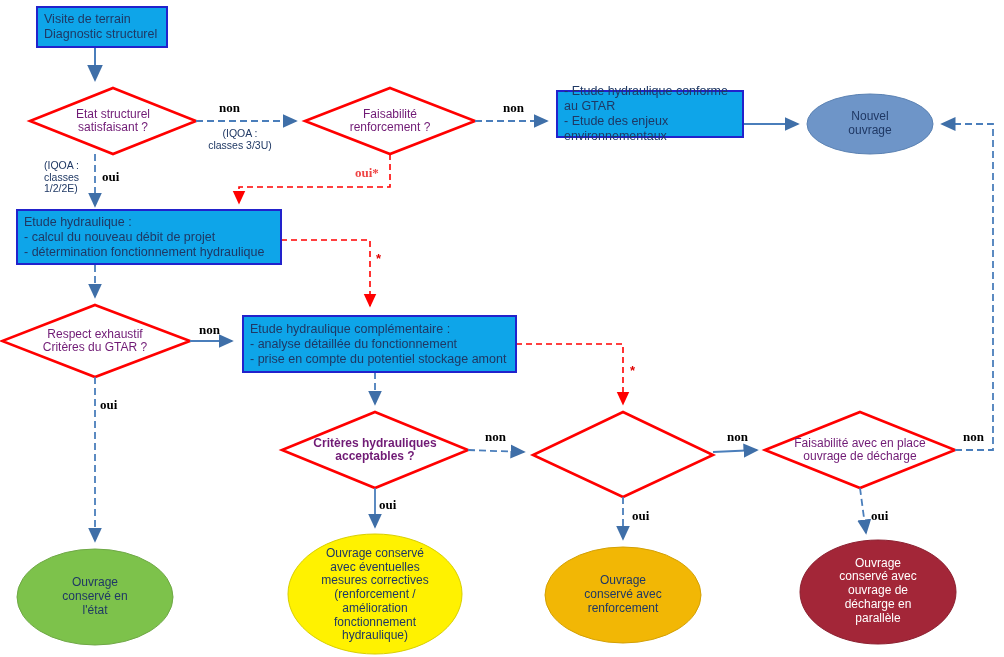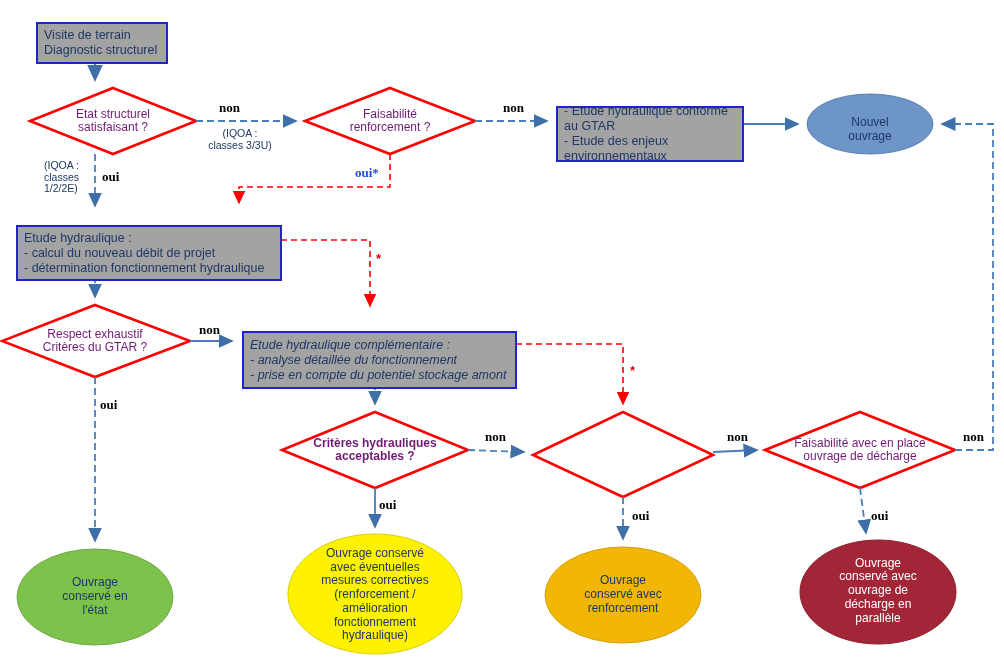--- a/index.html
+++ b/index.html
@@ -1,28 +1,28 @@
 <!DOCTYPE html>
 <html><head>
 <meta charset="utf-8">
 <style>
   html,body{margin:0;padding:0;background:#ffffff;}
   body{font-family:"Liberation Sans",sans-serif;}
   #stage{position:relative;width:1004px;height:657px;background:#fff;overflow:hidden;}
   svg{position:absolute;left:0;top:0;width:1004px;height:657px;}
-  .boxnode{position:absolute;box-sizing:border-box;background:#a3a3a3;border:2.5px solid #2222CC;
+  .boxnode{position:absolute;box-sizing:border-box;background:#0ea5e9;border:2.5px solid #2222CC;
            display:flex;flex-direction:column;justify-content:center;padding:3px 6px;
-           color:#1F3864;font-size:12.5px;line-height:15px;white-space:pre-line;text-align:left;margin-top:16px;}
+           color:#1F3864;font-size:12.5px;line-height:15px;white-space:pre-line;text-align:left;}
   .dmText{position:absolute;display:flex;align-items:center;justify-content:center;text-align:center;
           color:#701a75;font-size:12px;line-height:13.5px;white-space:pre-line;pointer-events:none;}
   .elText{position:absolute;display:flex;align-items:center;justify-content:center;text-align:center;
           color:#1F3864;font-size:12px;line-height:13.8px;white-space:pre-line;pointer-events:none;}
   .elText.light{color:#ffffff;}
   .edgeLbl{position:absolute;font-size:13px;font-weight:bold;color:#000000;white-space:pre-line;line-height:13px;font-family:Liberation Serif, serif;}
-  .edgeLbl.red{color:#1d4ed8;}
+  .edgeLbl.red{color:#ef4444;}
   .edgeSub{position:absolute;font-size:10.5px;font-weight:normal;color:#1F3864;white-space:pre-line;line-height:11.5px;}
   .star{position:absolute;color:#E00000;font-size:13px;font-weight:bold;}
 </style>
 </head>
 <body>
 
 <div id="stage">
 
   <svg viewBox="0 0 1004 657" aria-hidden="true">
     <defs>
@@ -94,34 +94,34 @@
     <path d="M860,488 L866,533" stroke="#4A7EBB" stroke-width="1.8" fill="none" stroke-dasharray="7,4" marker-end="url(#abR)"></path>
 
     <path d="M955,450 L993,450 L993,124 L942,124" stroke="#4A7EBB" stroke-width="1.8" fill="none" stroke-dasharray="7,4" marker-end="url(#abL)"></path>
   </svg>
 
   <div class="boxnode" style="left:36px;top:6px;width:132px;height:42px;">
     <span>Visite de terrain
 Diagnostic structurel</span>
   </div>
 
-  <div class="boxnode" style="left:556px;top:90px;width:188px;height:56px;">
+  <div class="boxnode" style="left:556px;top:90px;width:188px;height:48px;">
     <span>- Etude hydraulique conforme
 au GTAR
 - Etude des enjeux
 environnementaux</span>
   </div>
 
   <div class="boxnode" style="left:16px;top:209px;width:266px;height:56px;">
     <span>Etude hydraulique :
 - calcul du nouveau débit de projet
 - détermination fonctionnement hydraulique</span>
   </div>
 
-  <div class="boxnode" style="left:242px;top:315px;width:275px;height:58px;font-style:italic;">
+  <div class="boxnode" style="left:242px;top:315px;width:275px;height:58px;">
     <span>Etude hydraulique complémentaire :
 - analyse détaillée du fonctionnement
 - prise en compte du potentiel stockage amont</span>
   </div>
 
   <div class="dmText" style="left:43px;top:101px;width:140px;height:40px;">
     <span>Etat structurel
 satisfaisant ?</span>
   </div>
 
@@ -139,21 +139,21 @@
     <span>Critères hydrauliques
 acceptables ?</span>
   </div>
 
 
   <div class="dmText" style="left:783px;top:430px;width:154px;height:40px;">
     <span>Faisabilité avec en place
 ouvrage de décharge</span>
   </div>
 
-  <div class="elText" style="left:810px;top:104px;width:120px;height:40px;align-items:flex-end;">
+  <div class="elText" style="left:810px;top:104px;width:120px;height:40px;">
     <span>Nouvel
 ouvrage</span>
   </div>
 
   <div class="elText" style="left:35px;top:575px;width:120px;height:44px;">
     <span>Ouvrage
 conservé en
 l'état</span>
   </div>
 

